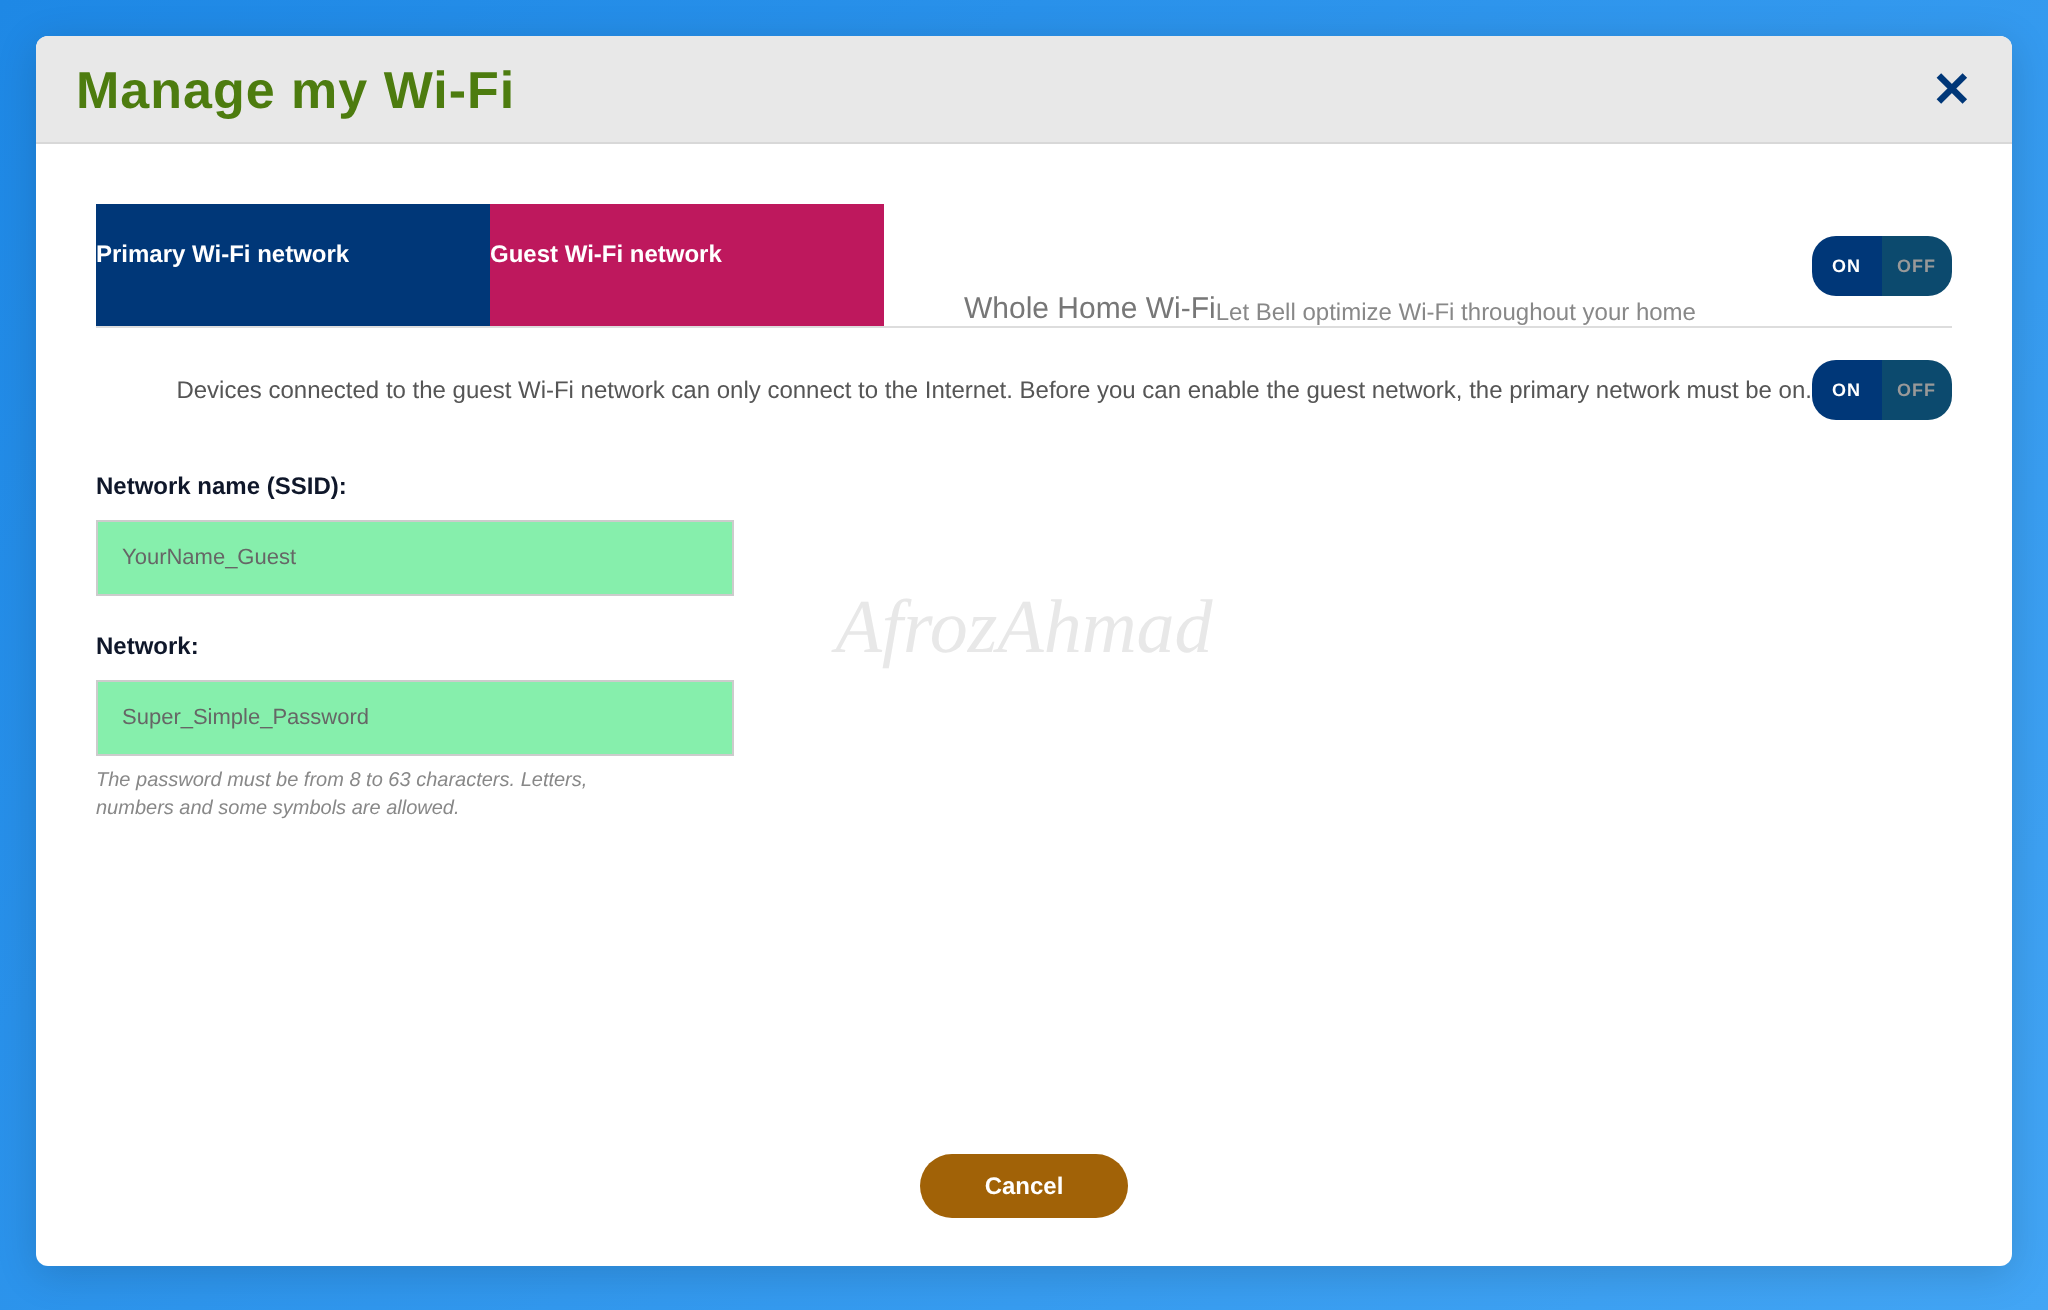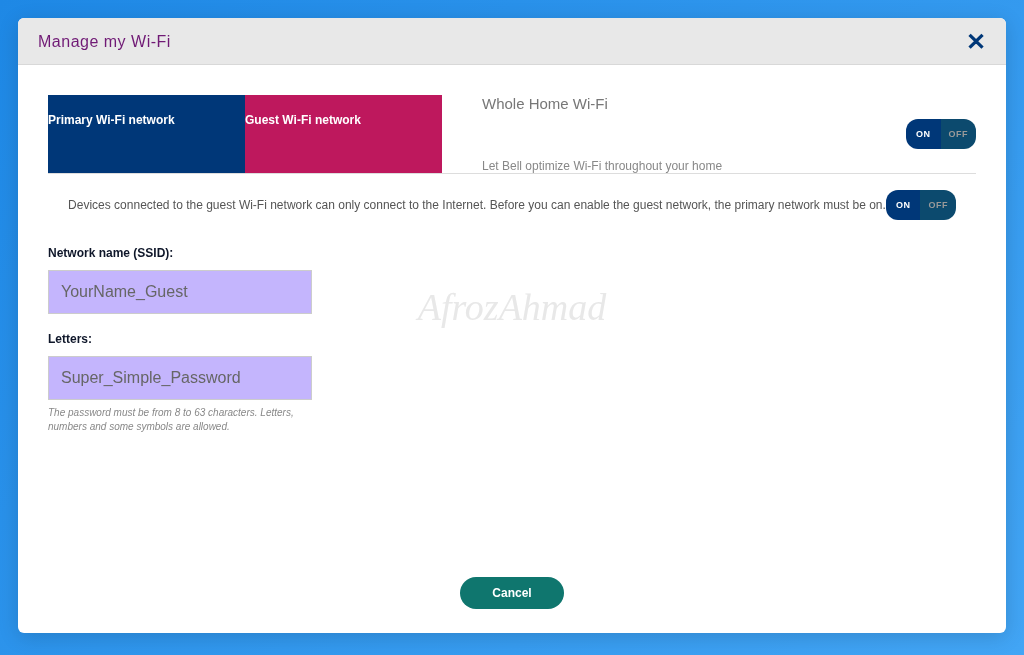--- a/index.html
+++ b/index.html
@@ -29,23 +29,23 @@
     }
     .modal-header {
       background: #e8e8e8;
       padding: 12px 20px 10px 20px;
       display: flex;
       justify-content: space-between;
       align-items: center;
       border-bottom: 1px solid #d8d8d8;
     }
     .modal-title {
-      font-size: 16px;
-      color: #701a75;
-      font-weight: 400;
+      font-size: 26px;
+      color: #4d7c0f;
+      font-weight: 700;
       letter-spacing: 0.5px;
     }
     .close-icon {
       font-size: 24px;
       color: #003778;
       cursor: pointer;
       font-weight: bold;
       line-height: 1;
     }
     .modal-body {
@@ -78,21 +78,21 @@
     }
     .whole-home {
       flex: 1;
       display: flex;
       justify-content: space-between;
       align-items: center;
       padding: 0 0 0 40px;
     }
     .whole-home-text {
       display: flex;
-      flex-direction: column;
+      align-items: flex-end;
     }
     .whole-home-title {
       font-size: 15px;
       color: #777;
       font-weight: 400;
     }
     .whole-home-sub {
       font-size: 12px;
       color: #888;
       margin-top: 47px;
@@ -120,21 +120,21 @@
       color: #999;
       font-size: 9px;
       font-weight: 700;
       padding: 0 8px;
       display: flex;
       align-items: center;
       letter-spacing: 0.5px;
     }
     .description-row {
       display: flex;
-      justify-content: center;
+      justify-content: flex-end;
       align-items: center;
       padding: 16px 0;
     }
     .description-text {
       font-size: 12px;
       color: #555;
       line-height: 1.5;
     }
     .form-section {
       padding: 10px 0;
@@ -143,26 +143,26 @@
       margin-bottom: 18px;
     }
     .form-label {
       display: block;
       font-size: 12px;
       font-weight: 600;
       color: #0f172a;
       margin-bottom: 10px;
     }
     .form-input {
-      width: 264px;
+      width: 319px;
       padding: 12px 12px;
       border: 1px solid #ccc;
-      font-size: 16px;
+      font-size: 11px;
       color: #666;
-      background: #c4b5fd;
+      background: #86efac;
     }
     .form-hint {
       font-size: 10px;
       color: #888;
       font-style: italic;
       margin-top: 6px;
       max-width: 285px;
       line-height: 1.4;
     }
     .watermark {
@@ -178,21 +178,21 @@
       user-select: none;
       white-space: nowrap;
     }
     .action-buttons {
       display: flex;
       justify-content: center;
       gap: 20px;
       padding: 20px 0 24px 0;
     }
     .btn {
-      background: #0f766e;
+      background: #a16207;
       color: #fff;
       border: none;
       border-radius: 18px;
       padding: 9px 32px;
       font-size: 12px;
       font-weight: 600;
       cursor: pointer;
       min-width: 95px;
     }
   </style>
@@ -230,21 +230,21 @@
         <div class="toggle-off">OFF</div>
       </div>
     </div>
 
     <div class="form-section">
       <div class="form-group">
         <label class="form-label">Network name (SSID):</label>
         <input class="form-input" type="text" value="YourName_Guest" style="">
       </div>
       <div class="form-group">
-        <label class="form-label">Letters:</label>
+        <label class="form-label">Network:</label>
         <input class="form-input" type="text" value="Super_Simple_Password" style="">
         <div class="form-hint">The password must be from 8 to 63 characters. Letters, numbers and some symbols are allowed.</div>
       </div>
     </div>
 
     <div class="watermark">AfrozAhmad</div>
   </div>
 
   <div class="action-buttons">
     <button class="btn">Cancel</button>

